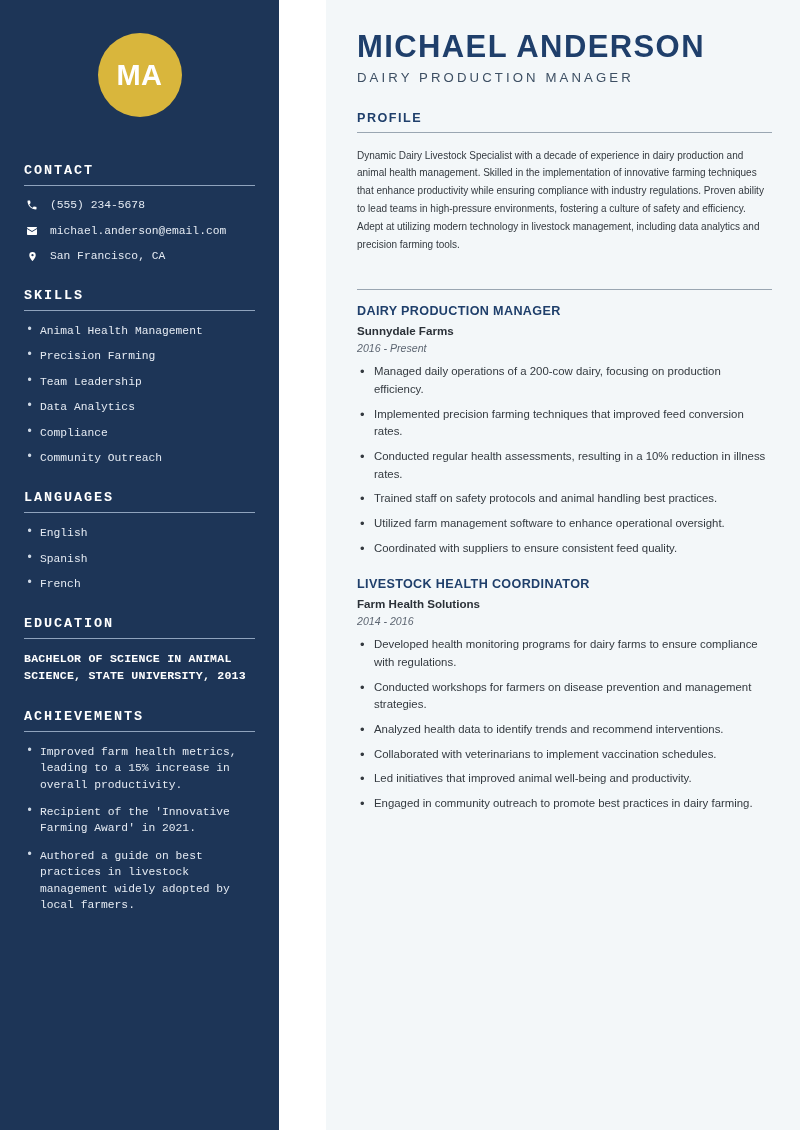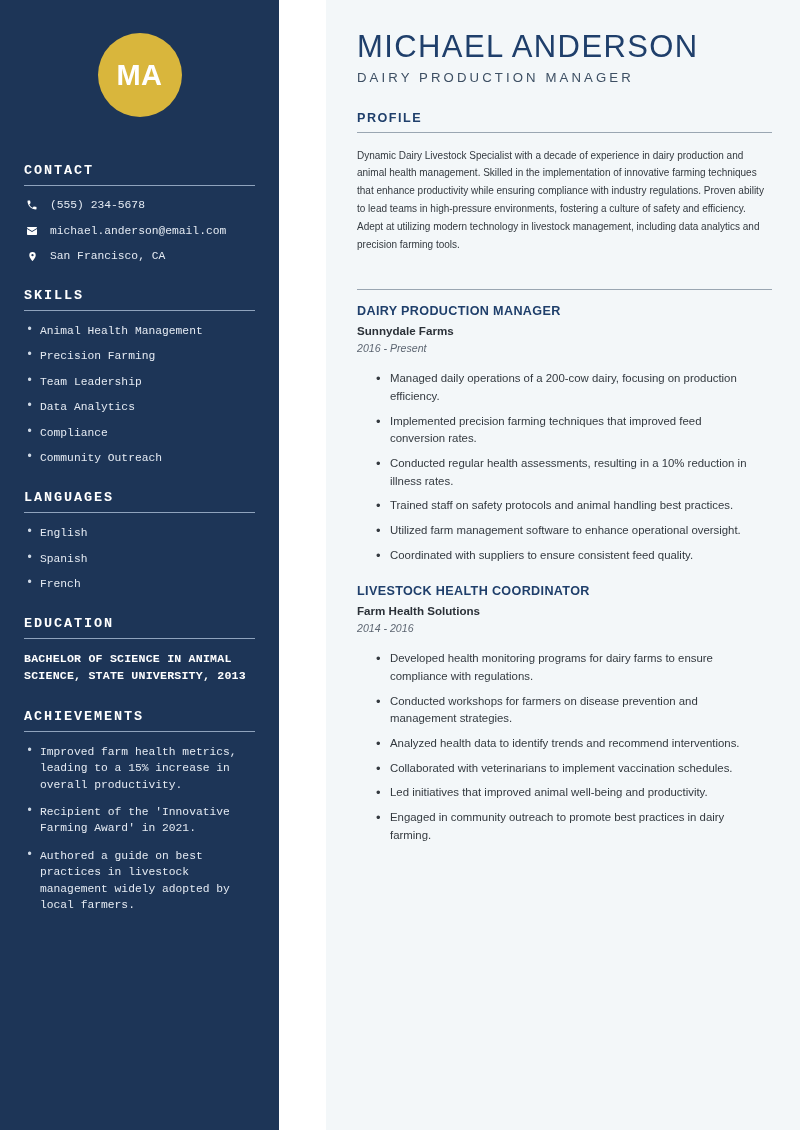--- a/index.html
+++ b/index.html
@@ -137,21 +137,21 @@
   .main {
     flex: 1;
     background: #f3f7f9;
     box-sizing: border-box;
     padding: 31px 28px 28px 31px;
     border-left: 8px solid #ffffff;
   }
 
   .name {
     font-size: 31px;
-    font-weight: normal;
+    font-weight: bold;
     letter-spacing: 1.4px;
     color: #1f3f6b;
     margin: 0 0 6px 0;
     line-height: 1.05;
     text-transform: uppercase;
   }
   .job-title {
     font-size: 13.2px;
     letter-spacing: 3.1px;
     color: #3d4f63;
@@ -197,21 +197,21 @@
     margin: 0 0 5px 0;
   }
   .exp-dates {
     font-size: 10.6px;
     font-style: italic;
     color: #5d6672;
     margin: 0 0 9px 0;
   }
   .exp-ul {
     list-style: none;
-    margin: 16px;
+    margin: 0;
     padding: 0;
   }
   .exp-li {
     position: relative;
     padding-left: 17px;
     font-size: 11.4px;
     line-height: 1.55;
     color: #33393f;
     margin-bottom: 7px;
   }

